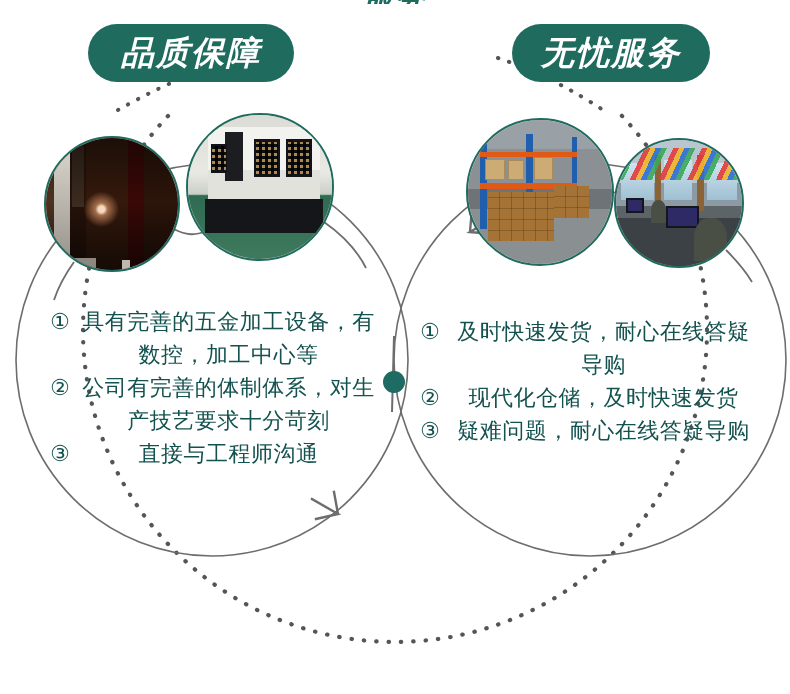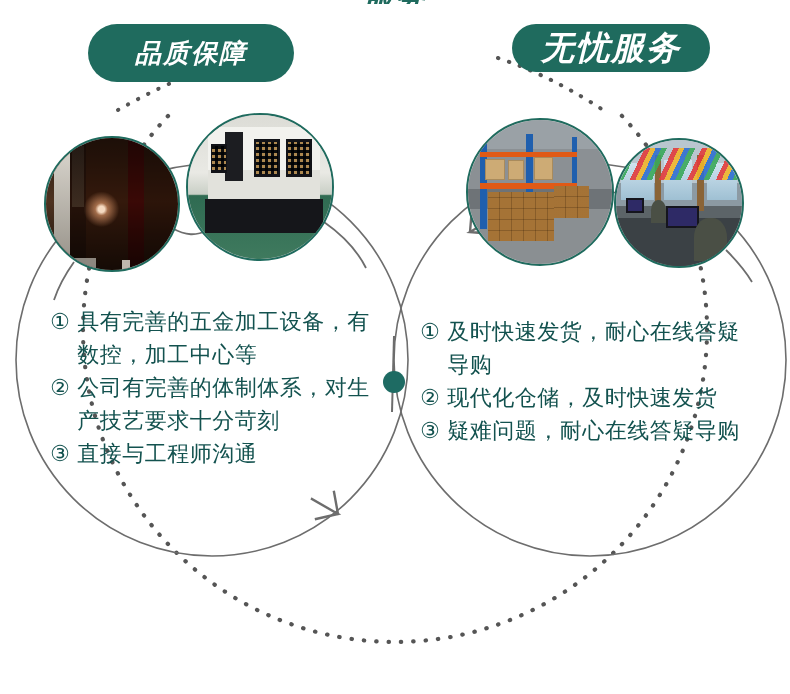--- a/index.html
+++ b/index.html
@@ -20,22 +20,22 @@
     position:absolute;
     display:flex;align-items:center;justify-content:center;
     border-radius:40px;
     color:#ffffff;
     font-weight:bold;
     font-style:italic;
     letter-spacing:2px;
     white-space:nowrap;
     z-index:40;
   }
-  #badge-quality{left:88px;top:24px;width:206px;height:58px;font-size:26px;}
-  #badge-service{left:512px;top:24px;width:198px;height:48px;font-size:33px;}
+  #badge-quality{left:88px;top:24px;width:206px;height:58px;font-size:33px;}
+  #badge-service{left:512px;top:24px;width:198px;height:58px;font-size:33px;}
 
   
   #top-title-sliver{
     position:absolute;left:330px;top:-22px;width:130px;height:26px;
     color:#1f6b5e;font-size:30px;font-weight:bold;font-style:italic;
     text-align:center;overflow:hidden;z-index:30;
     letter-spacing:2px;
   }
 
   
@@ -135,21 +135,21 @@
     font-size:22px;
     line-height:33px;
     letter-spacing:.5px;
     z-index:38;
     font-family:"DejaVu Sans","Liberation Sans",sans-serif;
   }
   #list-left{left:50px;top:305px;width:330px;}
   #list-right{left:420px;top:315px;width:340px;}
   .li{display:flex;align-items:flex-start;margin:0;}
   .li .num{flex:0 0 auto;margin-right:7px;}
-  .li .body{flex:1 1 auto;}
+  .li .body{flex:1 1 auto;text-align:center;}
 
   
   #center-dot{
     position:absolute;left:383px;top:371px;width:22px;height:22px;
     border-radius:50%;background:#1e6b63;z-index:45;
   }
 </style>
 </head>
 <body>
 

